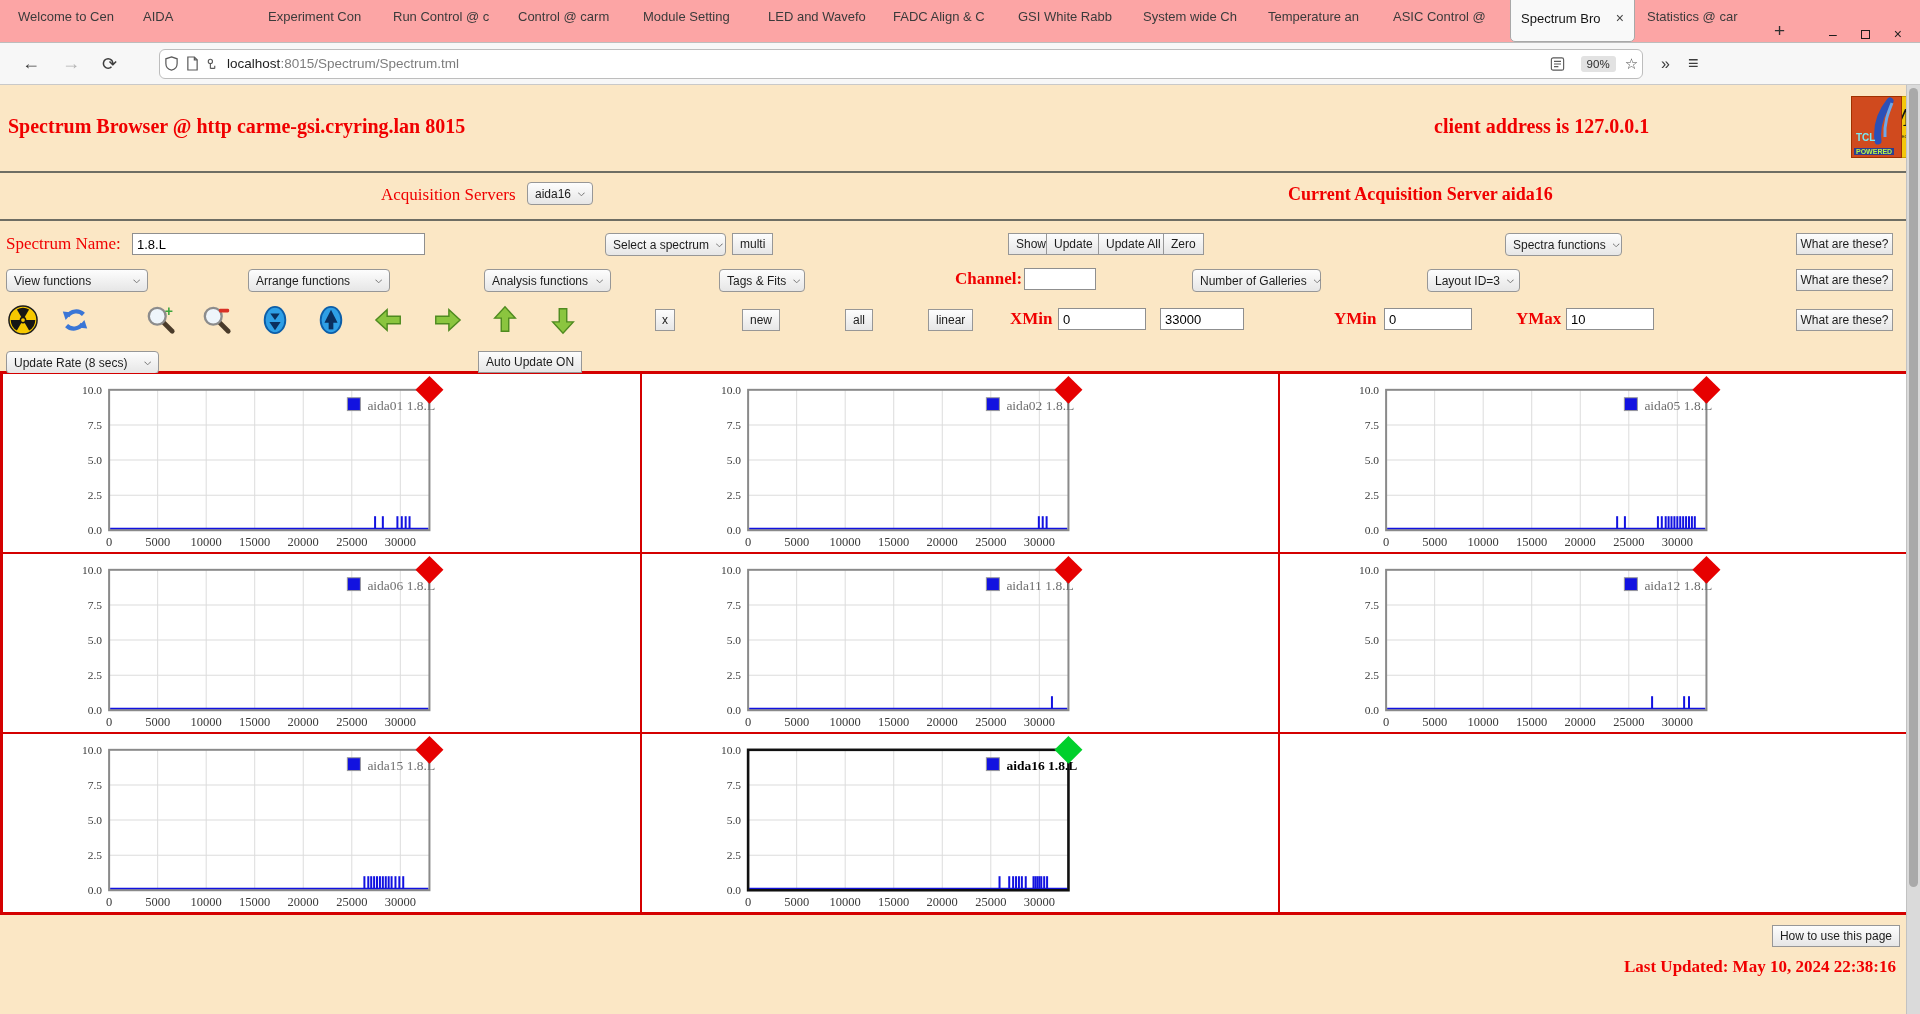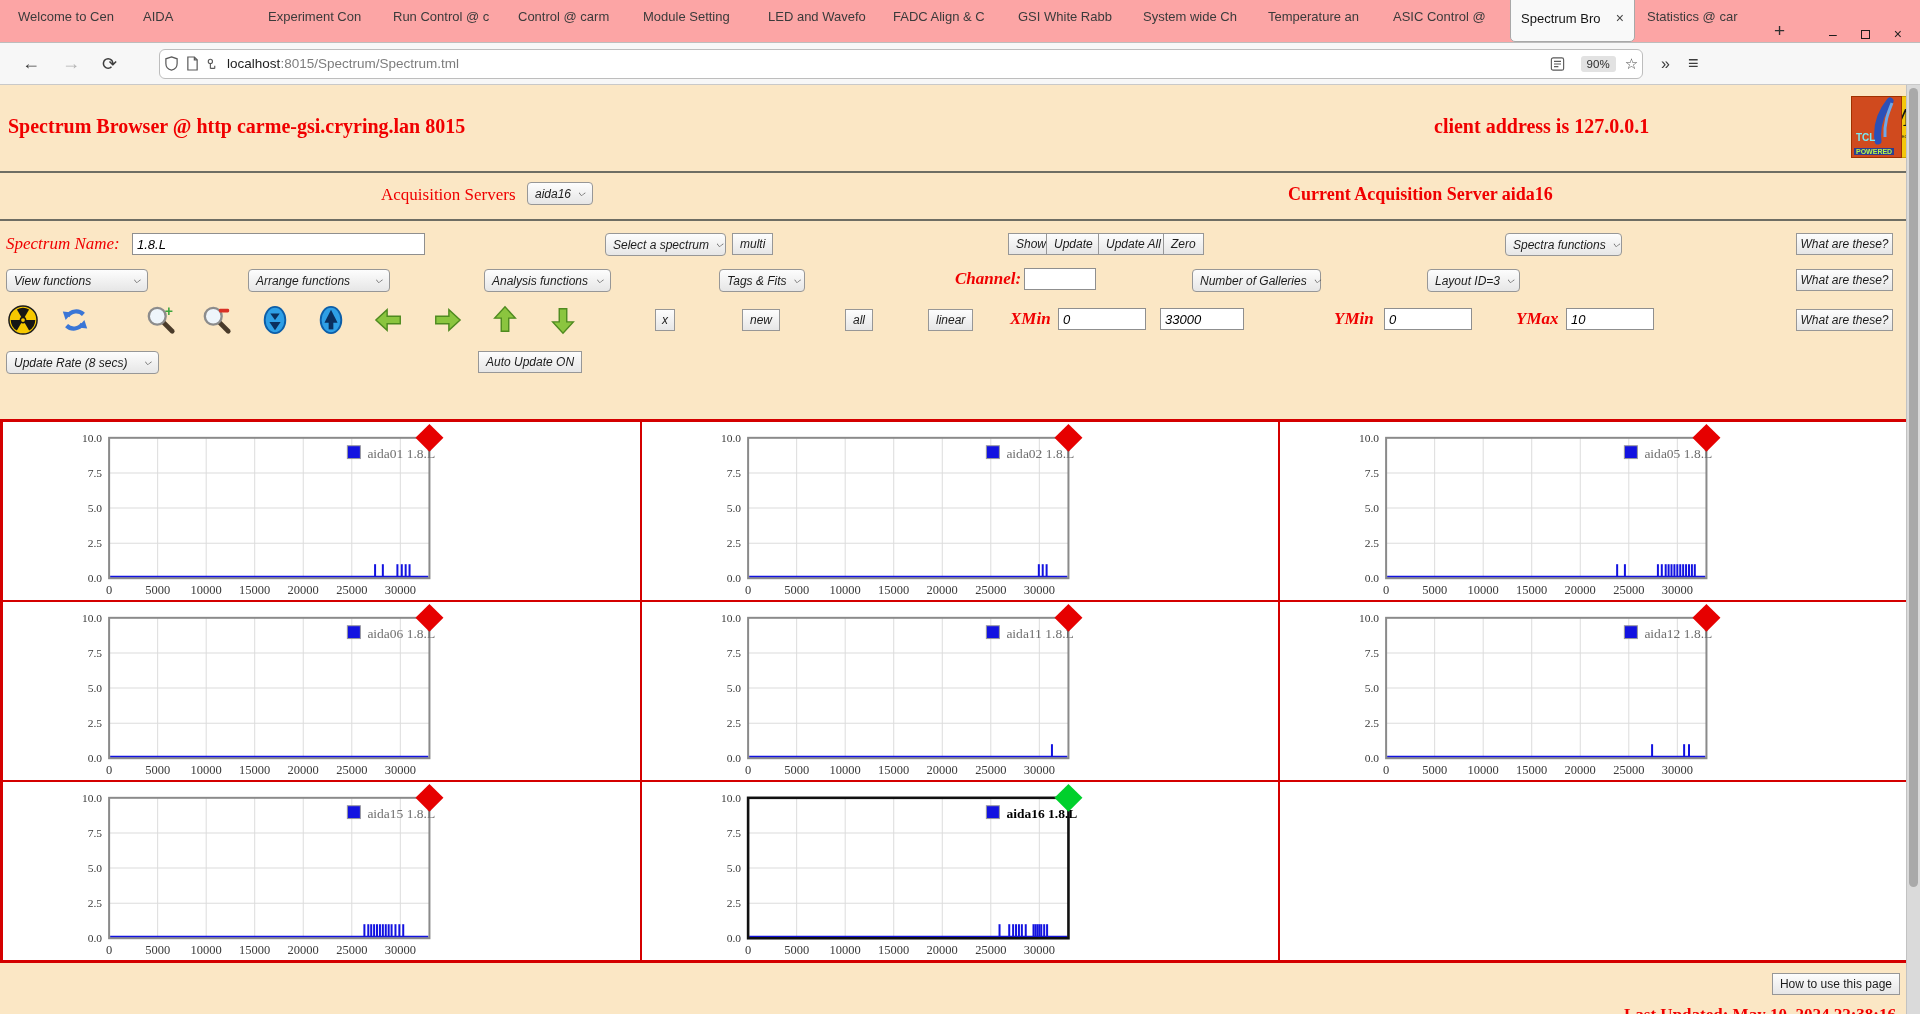--- a/index.html
+++ b/index.html
@@ -50,32 +50,32 @@
   .logo-tcl { position:absolute; left:1851px; top:11px; width:51px; height:62px; background:#D04A1E; border:1px solid #A03000; overflow:hidden; }
   .logo-tcl .tcl { position:absolute; left:4px; bottom:14px; color:#79E8F2; font-weight:bold; font-size:10px; }
   .logo-tcl .pow { position:absolute; left:2px; bottom:2px; color:#B9F54A; font-weight:bold; font-size:7px; background:#2B3F8F; padding:0 2px; }
 
   .rule { border:none; border-top:2px solid #6E6E64; margin:0; }
 
   .server-row { position:relative; height:46px; }
   .server-row .lbl { position:absolute; left:381px; top:12px; font-family:"Liberation Serif",serif; font-size:17px; color:#F00000; }
   .server-row .cur { position:absolute; left:1288px; top:11px; font-family:"Liberation Serif",serif; font-weight:bold; font-size:18px; color:#F00000; }
 
-  .controls { position:relative; height:198px; }
+  .controls { position:relative; height:150px; }
   .red-lbl { font-family:"Liberation Serif",serif; font-size:17px; color:#F00000; }
   .red-lbl.b { font-weight:bold; }
 
   .btn { display:inline-flex; align-items:center; justify-content:center; background:linear-gradient(#FDFDFD,#E6E6E6);
          border:1px solid #979797; border-radius:0; font-size:12px; color:#1c1c1c; padding:2px 7px; height:22px; white-space:nowrap; }
   .sel { display:inline-flex; align-items:center; justify-content:space-between; background:linear-gradient(#FDFDFD,#E6E6E6);
          border:1px solid #979797; border-radius:4px; font-size:12px; color:#1c1c1c; padding:2px 7px; height:23px; white-space:nowrap; }
   .sel .arr { font-size:9px; color:#3c3c3c; margin-left:7px; }
   .tin { height:22px; border:1px solid #8F8F8F; background:#fff; font-size:13px; padding:1px 4px; font-family:"Liberation Sans",sans-serif; }
 
-  .abs { position:absolute;font-style:italic; }
+  .abs { position:absolute; }
   .tool-icons { position:absolute; left:8px; top:84px; display:flex; align-items:center; }
   .tool-icon { width:30px; height:30px; display:inline-block; }
   .tool-icon svg { width:100%; height:100%; }
   .tool-icon:nth-child(2){margin-left:22px} .tool-icon:nth-child(3){margin-left:56px}
   .tool-icon:nth-child(4){margin-left:26px} .tool-icon:nth-child(5){margin-left:28px}
   .tool-icon:nth-child(6){margin-left:26px} .tool-icon:nth-child(7){margin-left:28px}
   .tool-icon:nth-child(8){margin-left:28px} .tool-icon:nth-child(9){margin-left:28px}
   .tool-icon:nth-child(10){margin-left:28px}
 
   .gallery { display:grid; grid-template-columns:1fr 1fr 1fr; grid-auto-rows:180px; background:#FFF; border:2px solid #D40000; }

